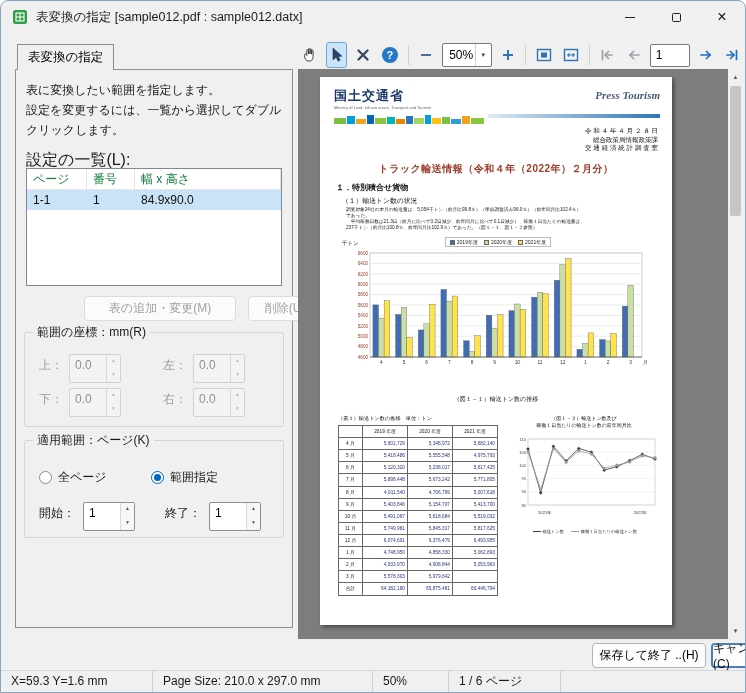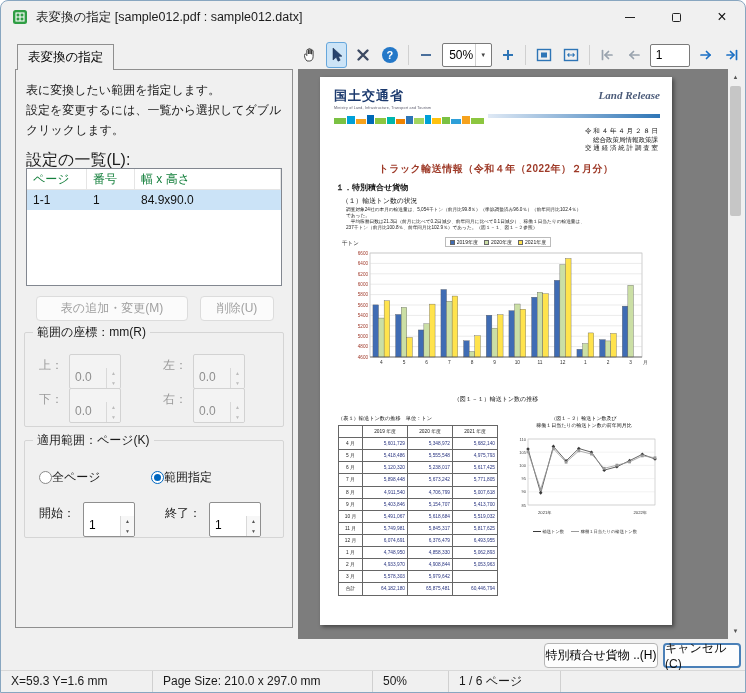--- a/index.html
+++ b/index.html
@@ -24,44 +24,44 @@
                 background:#f0f0f0; border:1px solid #8f8f8f; }
   .instructions { position:absolute; left:10px; top:10px; width:260px; font-size:12px; line-height:20px; white-space:pre-line; color:#1a1a1a; }
   .list-label { position:absolute; left:10px; top:80px; font-size:16px; color:#1a1a1a; }
   .listbox { position:absolute; left:10px; top:98px; width:256px; height:118px; background:#fff; border:1px solid #828790; overflow:hidden; }
   .lv-header { display:flex; height:21px; border-bottom:1px solid #e5e5e5; background:#fff; }
   .lv-hcell { font-size:12px; color:#15803d; line-height:20px; padding-left:6px; border-right:1px solid #e5e5e5; }
   .lv-row { display:flex; height:20px; background:#cbe3f7; }
   .lv-cell { font-size:12px; color:#111; line-height:20px; padding-left:6px; }
   .c0 { width:60px; } .c1 { width:48px; } .c2 { flex:1; }
 
-  .btn { font-size:12px; border-radius:4px; display:flex; align-items:center; justify-content:center; cursor:default; }
+  .btn { font-size:12px; border-radius:4px; display:flex; align-items:center; justify-content:center; cursor:default;margin-left:48px; }
   .btn.disabled { background:#fbfbfb; border:1px solid #dcdcdc; color:#a0a0a0; }
   .btn-add { position:absolute; left:20px; top:226px; width:152px; height:25px; }
   .btn-del { position:absolute; left:184px; top:226px; width:74px; height:25px; }
 
   .grp { position:absolute; left:8px; width:260px; border:1px solid #d5d5d5; border-radius:2px; }
   .grp1 { top:262px; height:95px; }
   .grp2 { top:370px; height:98px; }
   .grp-label { position:absolute; top:-9px; left:8px; background:#f0f0f0; padding:0 4px; font-size:12px; color:#1a1a1a; }
   .fld-label { position:absolute; font-size:12px; color:#1a1a1a; }
   .fld-label.dis { color:#9a9a9a; }
 
-  .spin { position:absolute; width:52px; height:35px; display:flex; border:1px solid #8f8f8f; background:#fff; border-radius:2px; overflow:hidden;align-items:flex-end; }
+  .spin { position:absolute; width:52px; height:29px; display:flex; border:1px solid #8f8f8f; background:#fff; border-radius:2px; overflow:hidden; }
   .spin.disabled { background:#f3f3f3; border-color:#d2d2d2; }
   .spin-val { flex:1; font-size:12px; line-height:21px; padding-left:5px; color:#000; }
   .spin.disabled .spin-val { color:#8f8f8f; }
   .spin-btns { width:14px; display:flex; flex-direction:column; border-left:1px solid #d9d9d9; }
   .sb { flex:1; font-size:5px; line-height:10px; text-align:center; color:#555; background:#f7f7f7; }
   .spin.disabled .sb { color:#bcbcbc; background:#f3f3f3; }
 
   .radio { width:13px; height:13px; border-radius:50%; border:1px solid #8a8a8a; background:#fff; display:inline-block; }
   .radio.checked { border-color:#0067c0; }
   .radio.checked::after { content:""; display:block; width:7px; height:7px; border-radius:50%; background:#0067c0; margin:2px; }
-  .radio-item { position:absolute; display:flex; align-items:center; gap:0; font-size:12px; color:#1a1a1a; }
+  .radio-item { position:absolute; display:flex; align-items:center; gap:6px; font-size:12px; color:#1a1a1a; }
 
   
   .toolbar { position:absolute; left:298px; top:40px; width:444px; height:28px; display:flex; align-items:center; gap:5px; }
   .tb-btn { width:26px; height:26px; display:flex; align-items:center; justify-content:center; border:1px solid transparent; border-radius:3px; }
   .tb-btn.active { background:#cce4f7; border-color:#66a7dc; }
   .tb-sep { width:1px; height:20px; background:#d0d0d0; margin:0 2px; }
   .help-circle { width:16px; height:16px; border-radius:50%; background:#2478c8; color:#fff; font-size:11px; font-weight:bold; display:flex; align-items:center; justify-content:center; }
   .zoom-combo { width:60px; height:24px; background:#fff; border:1px solid #7a7a7a; border-radius:2px; display:flex; align-items:center; }
   .zoom-val { flex:1; font-size:12px; padding-left:6px; color:#000; }
   .zoom-arrow { width:16px; height:100%; display:flex; align-items:center; justify-content:center; font-size:6px; color:#444; border-left:1px solid #d0d0d0; }
@@ -316,21 +316,21 @@
             <rect x="72" y="2" width="7" height="8" fill="#2e75b6"></rect>
             <rect x="80" y="4" width="10" height="6" fill="#a3d55f"></rect>
             <rect x="91" y="1" width="6" height="9" fill="#00a0d8"></rect>
             <rect x="98" y="4" width="9" height="6" fill="#ffc20e"></rect>
             <rect x="108" y="3" width="8" height="7" fill="#7ac143"></rect>
             <rect x="117" y="5" width="10" height="5" fill="#2e9fd8"></rect>
             <rect x="128" y="2" width="8" height="8" fill="#f6a21d"></rect>
             <rect x="137" y="4" width="13" height="6" fill="#8cc63f"></rect>
         </svg>
       </div>
-      <div class="p-press">Land Release</div>
+      <div class="p-press">Press Tourism</div>
       <div class="p-rule"></div>
       <div class="p-date">令 和 ４ 年 ４ 月 ２ ８ 日
 総合政策局情報政策課
 交 通 経 済 統 計 調 査 室</div>
       <div class="p-title">トラック輸送情報（令和４年（2022年）２月分）</div>
       <div class="p-sec1">１．特別積合せ貨物</div>
       <div class="p-sub1">（１）輸送トン数の状況</div>
       <div class="p-body">調査対象24社の本月の輸送量は、5,054千トン（前月比99.8％）（季節調整済み96.0％）（前年同月比102.4％）
 であった。
 　平均稼働日数は21.3日（前月に比べて0.2日減少、前年同月に比べて0.1日減少）、稼働１日当たりの輸送量は、
@@ -557,21 +557,21 @@
           <span class="lg2-item"><span class="lg2-line" style="background:#9a9a9a"></span>稼働１日当たりの輸送トン数</span>
         </div>
     </div>
     <div class="vscroll">
       <div class="vs-arrow vs-up">▲</div>
       <div class="vs-thumb"></div>
       <div class="vs-arrow vs-down">▼</div>
     </div>
   </div>
 
-  <div class="btn btn-save">特別積合せ貨物 ..(H)</div>
+  <div class="btn btn-save">保存して終了 ..(H)</div>
   <div class="btn btn-cancel">キャンセル(C)</div>
 
   <div class="statusbar">
     <div class="sb-cell sb-c1">X=59.3 Y=1.6 mm</div>
     <div class="sb-cell sb-c2">Page Size: 210.0 x 297.0 mm</div>
     <div class="sb-cell sb-c3">50%</div>
     <div class="sb-cell sb-c4">1 / 6 ページ</div>
   </div>
 </div>
 

